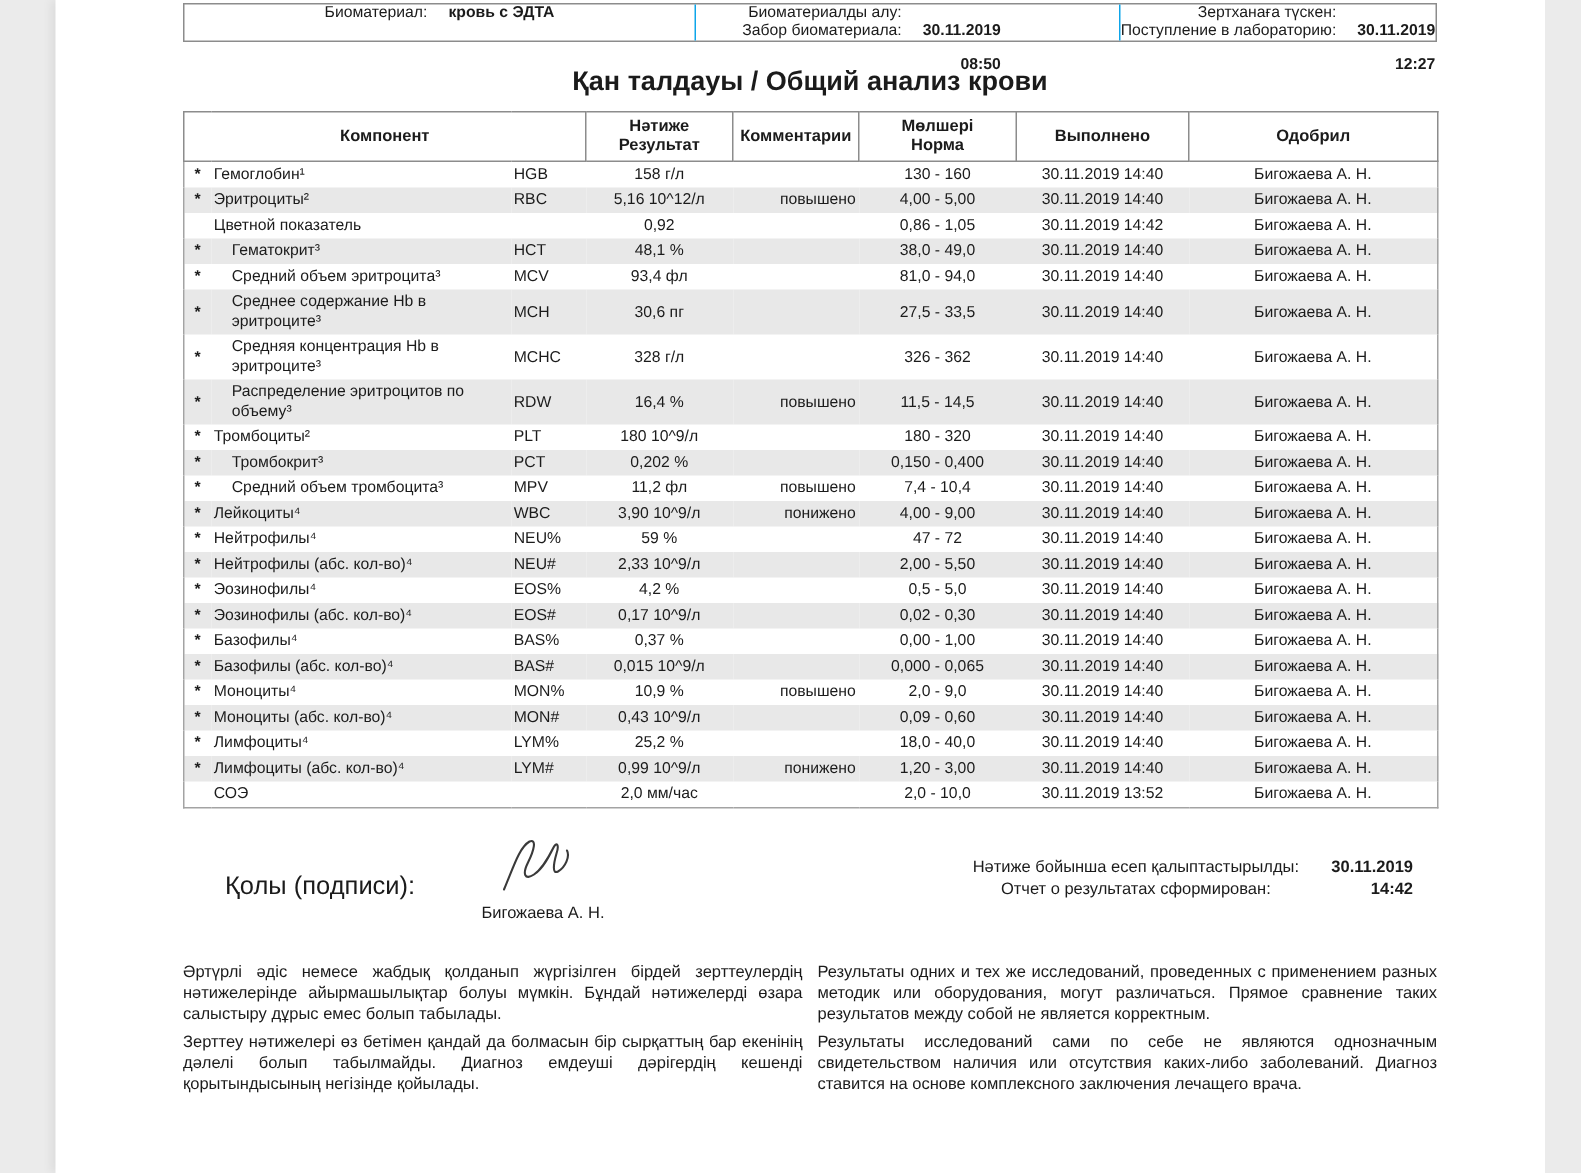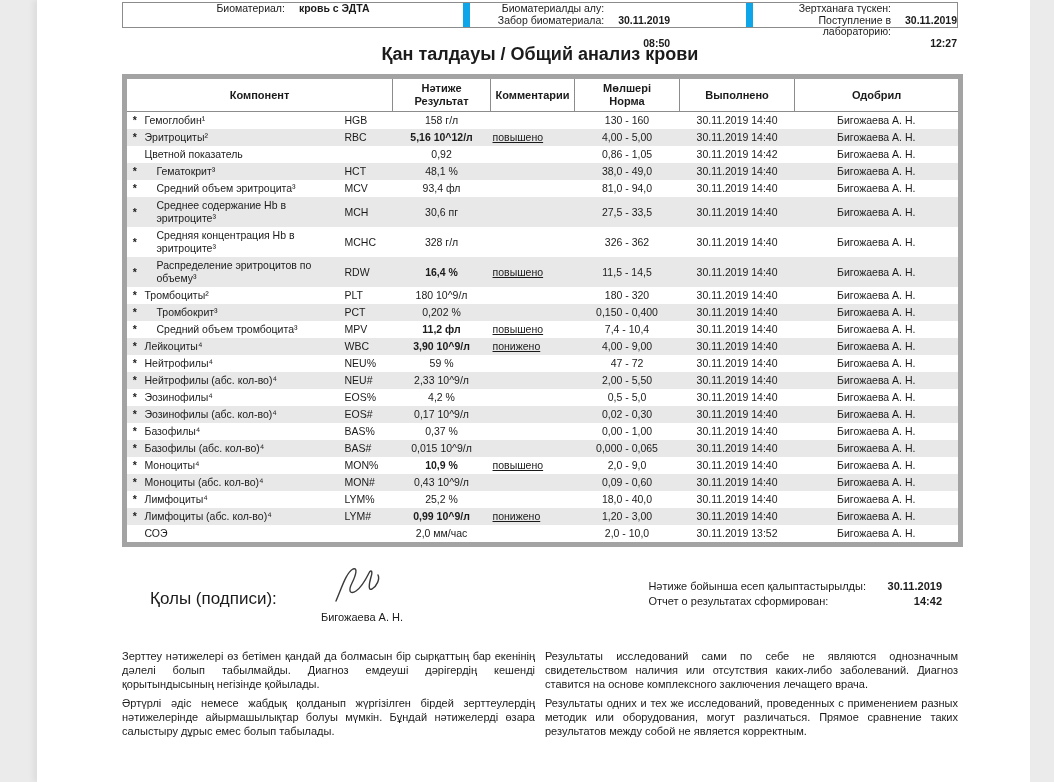--- a/index.html
+++ b/index.html
@@ -16,46 +16,46 @@
     box-shadow:-4px 0 6px rgba(0,0,0,0.06);
   }
   .content { width:836px; margin-left:85px; }
 
   
   .info-box {
     margin-top:2px; border:1px solid #8c8c8c; display:flex; height:26px;
     font-size:10.5px;
   }
   .info-sec { display:flex; align-items:flex-start; justify-content:center; }
-  .info-sec + .info-sec { border-left:7px solid #0ea5e9; }
+  .info-sec + .info-sec { border-left:1px solid #0ea5e9; }
   .sec-1 { width:340px; }
   .sec-2 { width:235px; }
   .sec-3 { width:261px; flex:1;margin-left:48px; }
   .info-label { text-align:right; line-height:11.5px; }
   .info-value { font-weight:bold; text-align:right; margin-left:14px; line-height:11.5px; white-space:pre-line; }
 
   .doc-title { text-align:center; font-weight:bold; font-size:18px; margin-top:16px; margin-bottom:9px; }
 
   
   table.results { width:836px; border-collapse:collapse; table-layout:fixed; font-size:10.5px; }
-  table.results { border:5px solid #a3a3a3; }
+  table.results { border:1px solid #a3a3a3; }
   table.results thead th {
     border:1px solid #8c8c8c; font-weight:bold; font-size:11px;
     padding:3px 2px; line-height:13px; text-align:center; background:#fff;
   }
   table.results tbody tr:nth-child(even) { background:#e8e8e8; }
   table.results td {
     padding:2px 2px; line-height:13px; vertical-align:middle;
   }
   td.c-star { text-align:center; font-weight:bold; }
   td.c-name.indent { padding-left:14px; }
   td.c-code { text-align:left; }
   td.c-result { text-align:center; }
-  td.c-result.bold { font-weight:bold; }
-  td.c-comment { text-align:left;text-decoration:underline; }
+  td.c-result.bold { font-weight:normal; }
+  td.c-comment { text-align:right; }
   td.c-norm { text-align:center; }
   td.c-performed { text-align:center; }
   td.c-approved { text-align:center; }
 
   .col-star{width:18px}.col-name{width:200px}.col-code{width:50px}
   .col-result{width:98px}.col-comment{width:84px}.col-norm{width:105px}
   .col-performed{width:115px}.col-approved{width:166px}
 
   
   .methods-box {
@@ -64,21 +64,21 @@
   }
   .methods-label { font-weight:bold; font-style:italic; }
 
   
   .sig-row { display:flex; margin-top:24px; }
   .sig-left { width:420px; position:relative; }
   .sig-label { font-size:17px; position:absolute; left:28px; top:18px; }
   .sig-script { position:absolute; left:200px; top:-6px; }
   .sig-name { position:absolute; left:150px; top:40px; width:180px; text-align:center; font-size:11px; }
   .sig-right { flex:1; display:flex; justify-content:flex-end; padding-top:8px; padding-right:16px; }
-  .sig-right .labels { text-align:left; font-size:11px; line-height:15px; }
+  .sig-right .labels { text-align:center; font-size:11px; line-height:15px; }
   .sig-right .values { text-align:right; font-weight:bold; font-size:11px; line-height:15px; width:76px; }
 
   
   .disclaimer { display:flex; margin-top:40px; gap:10px; font-size:11px; }
   .disclaimer .col { text-align:justify; line-height:14px; }
   .disclaimer .col.kk { width:413px; }
   .disclaimer .col.ru { flex:1; }
   .disclaimer p + p { margin-top:5px; }
 </style>
 </head>
@@ -395,23 +395,23 @@
         </div>
         <div class="values">
           <div>30.11.2019</div>
           <div>14:42</div>
         </div>
       </div>
     </div>
 
     <div class="disclaimer">
       <div class="col kk">
+        <p>Әртүрлі әдіс немесе жабдық қолданып жүргізілген бірдей зерттеулердің нәтижелерінде айырмашылықтар болуы мүмкін. Бұндай нәтижелерді өзара салыстыру дұрыс емес болып табылады.</p>
         <p>Зерттеу нәтижелері өз бетімен қандай да болмасын бір сырқаттың бар екенінің дәлелі болып табылмайды. Диагноз емдеуші дәрігердің кешенді қорытындысының негізінде қойылады.</p>
-        <p>Әртүрлі әдіс немесе жабдық қолданып жүргізілген бірдей зерттеулердің нәтижелерінде айырмашылықтар болуы мүмкін. Бұндай нәтижелерді өзара салыстыру дұрыс емес болып табылады.</p>
       </div>
       <div class="col ru">
+        <p>Результаты одних и тех же исследований, проведенных с применением разных методик или оборудования, могут различаться. Прямое сравнение таких результатов между собой не является корректным.</p>
         <p>Результаты исследований сами по себе не являются однозначным свидетельством наличия или отсутствия каких-либо заболеваний. Диагноз ставится на основе комплексного заключения лечащего врача.</p>
-        <p>Результаты одних и тех же исследований, проведенных с применением разных методик или оборудования, могут различаться. Прямое сравнение таких результатов между собой не является корректным.</p>
       </div>
     </div>
 
   </div>
 </div>
 
 </body></html>

